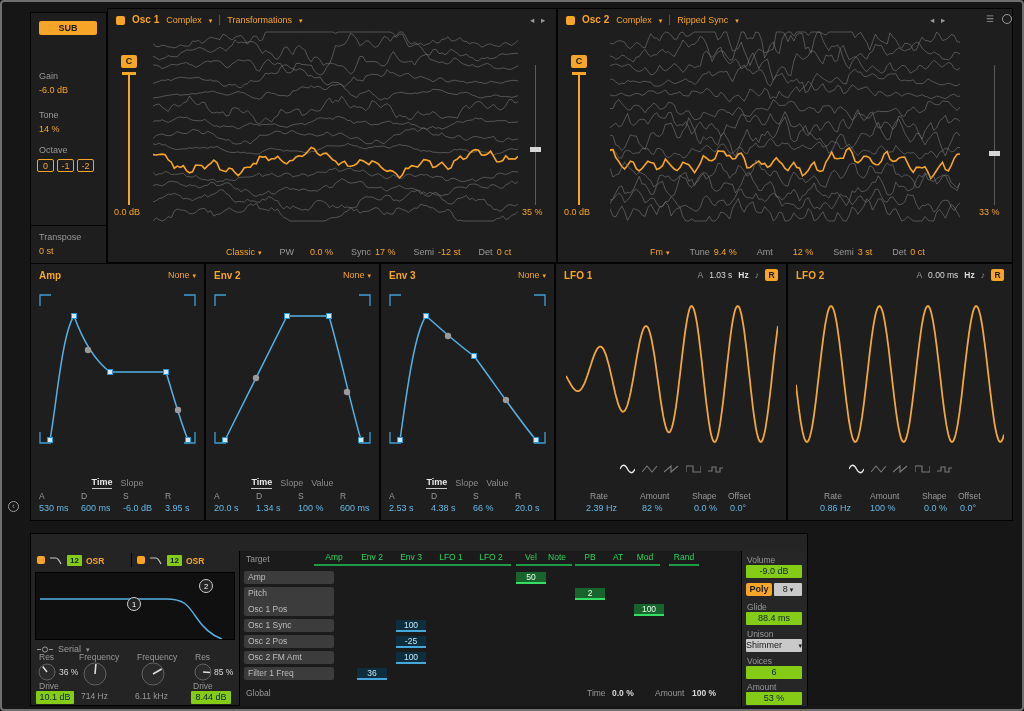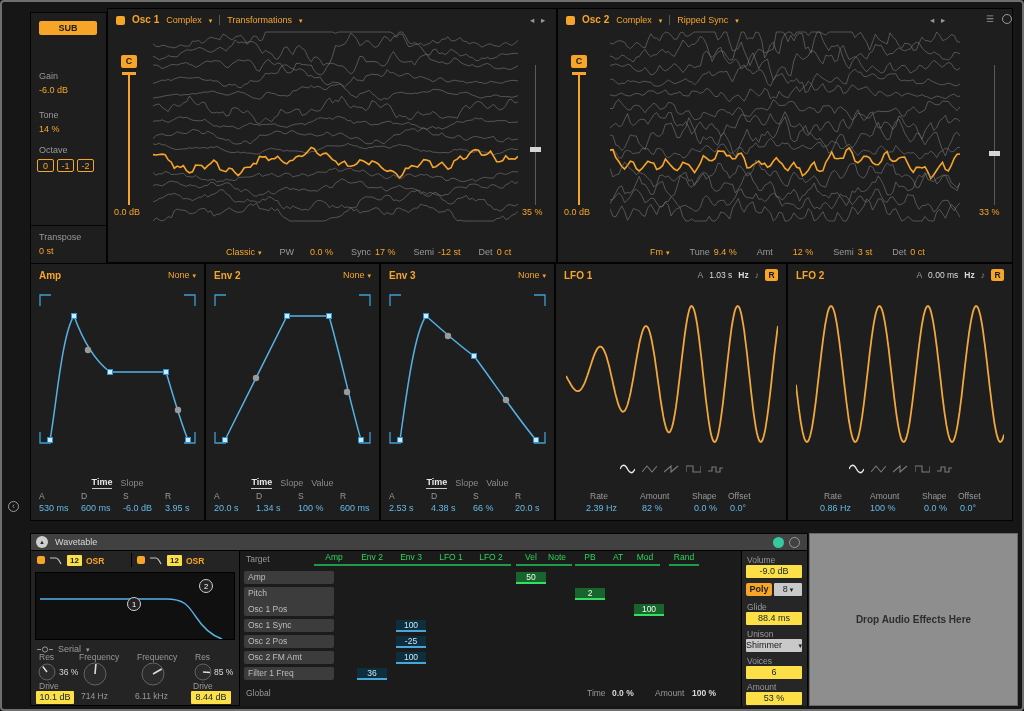--- a/index.html
+++ b/index.html
@@ -10,21 +10,21 @@
   .t8{font-size:8.5px;line-height:10px}
   .t9{font-size:9px;line-height:11px}
   .t10{font-size:10px;line-height:12px}
   .gray{color:#999}
   .org{color:#f7a529}
   .blu{color:#65b9e6}
   .wht{color:#d9d9d9}
   .b{font-weight:bold}
   .obox{background:#f7a529;color:#1c1c1c;border-radius:2px;text-align:center;font-weight:bold}
   .oline{border:1px solid #f7a529;color:#f7a529;border-radius:2px;text-align:center}
-  .vbox{background:#fde047;color:#0d2230;border-radius:1px;text-align:center;font-size:9px;line-height:13px}
+  .vbox{background:#84cc16;color:#0d2230;border-radius:1px;text-align:center;font-size:9px;line-height:13px}
   .dbox{background:#c9c9c9;color:#1a1a1a;border-radius:1px;text-align:center;font-size:9px;line-height:13px}
   .cellg{background:#17642d;border-bottom:2px solid #36df64;color:#ecffee;font-size:8.5px;line-height:10px;text-align:center}
   .cellb{background:#0e2e3e;border-bottom:2px solid #46a7dc;color:#c4e7fa;font-size:8.5px;line-height:10px;text-align:center}
   .mcol{color:#2bd45c;font-size:8.5px;line-height:10px;text-align:center;border-bottom:2px solid #1d9b45;padding-bottom:2px}
   .pill{background:#3c3c3c;border-radius:2px;color:#bdbdbd;font-size:8.5px;line-height:13px;padding-left:4px}
   .tab{font-size:9px;line-height:12px;color:#8a8a8a}
   .tabon{color:#e8e8e8;font-weight:bold;border-bottom:1px solid #c9c9c9}
   .caret{font-size:7px;line-height:11px}
   .flexr{display:flex;align-items:center}
   .fold{width:12px;height:12px;border-radius:50%;background:#cecece;color:#222;font-size:6px;line-height:12px;text-align:center}
@@ -351,26 +351,20 @@
     <span class="ab t8 gray" style="left:82px;top:227px">Amount</span>
     <span class="ab t8 gray" style="left:134px;top:227px">Shape</span>
     <span class="ab t8 gray" style="left:170px;top:227px">Offset</span>
     <span class="ab t9 blu" style="left:32px;top:239px">0.86 Hz</span>
     <span class="ab t9 blu" style="left:82px;top:239px">100 %</span>
     <span class="ab t9 blu" style="left:136px;top:239px">0.0 %</span>
     <span class="ab t9 blu" style="left:172px;top:239px">0.0°</span>
   </div>
 
   <div class="panel" style="left:28px;top:531px;width:778px;height: 173px;background:#242424">
-    <div class="ab" style="left:0;top:0;width:776px;height:17px;background:#414141;border-bottom:1px solid #000">
-      <span class="ab fold" style="left:5px;top:2px">▲</span>
-      <span class="ab t9 wht" style="left:24px;top:3px">Wavetable</span>
-      <span class="ab" style="left:742px;top:3px;width:11px;height:11px;border-radius:50%;background:#35c9a2"></span>
-      <span class="ab ring" style="left:758px;top:3px"></span>
-    </div>
 
     <span class="ab obox" style="left:6px;top:22px;width:8px;height:8px"></span>
     <svg class="ab" style="left:18px;top:21px" width="14" height="11">
         <path d="M1,3 H7 C9,3 10,5 12,9" stroke="#c8c8c8" fill="none" stroke-width="1.2"></path>
       </svg>
     <span class="ab vbox" style="left:36px;top:21px;width:15px;height:11px;line-height:11px;font-size:8px;font-weight:bold">12</span>
     <span class="ab t8 org b" style="left:55px;top:22px">OSR</span>
     <div class="ab" style="left:100px;top:19px;width:1px;height:14px;background:#000"></div>
     <span class="ab obox" style="left:106px;top:22px;width:8px;height:8px"></span>
     <svg class="ab" style="left:118px;top:21px" width="14" height="11">
@@ -488,17 +482,14 @@
           <span>Shimmer</span>
           <span class="caret">▾</span>
         </span>
       <span class="ab t8 gray" style="left:5px;top:105px">Voices</span>
       <span class="ab vbox" style="left:4px;top:115px;width:56px;height:13px">6</span>
       <span class="ab t8 gray" style="left:5px;top:131px">Amount</span>
       <span class="ab vbox" style="left:4px;top:141px;width:56px;height:13px">53 %</span>
     </div>
   </div>
 
-  <div class="ab" style="left:807px;top:531px;width:209px;height:173px;background:#8e8e8e;border:1px solid #676767;display:flex;align-items:center;justify-content:center">
-    <span style="font-size:10px;font-weight:bold;color:#2d2d2d">Drop Audio Effects Here</span>
-  </div>
 
 </div>
 
 </body></html>

